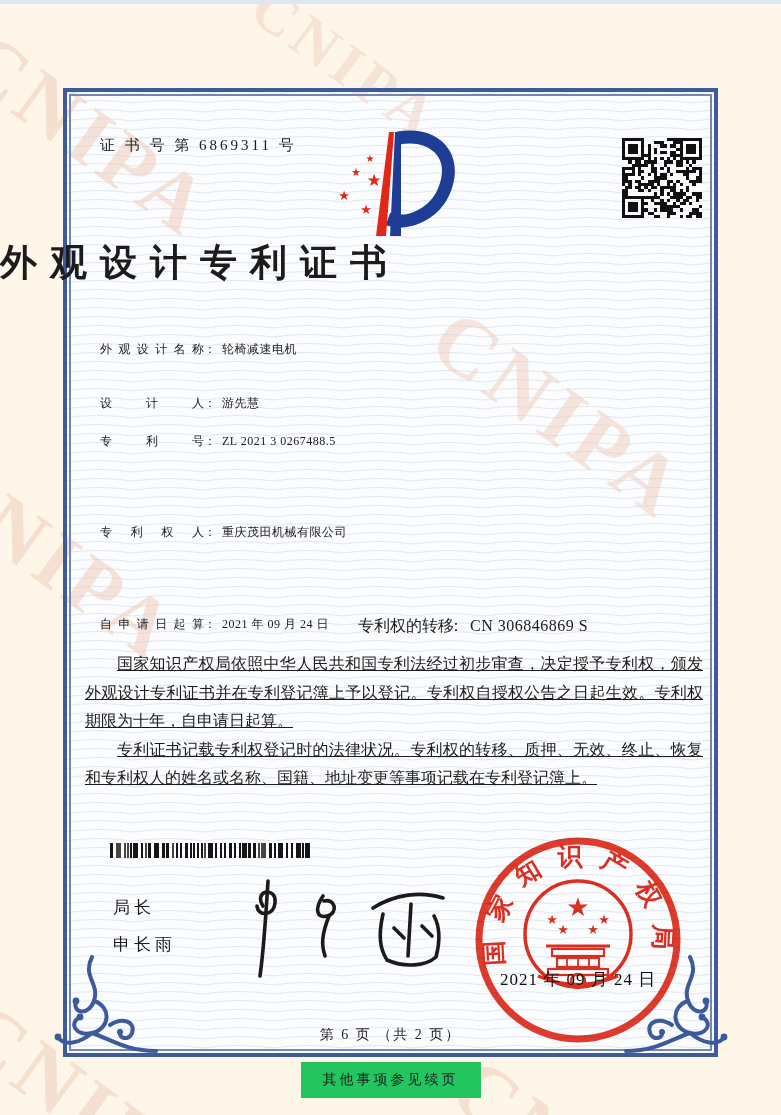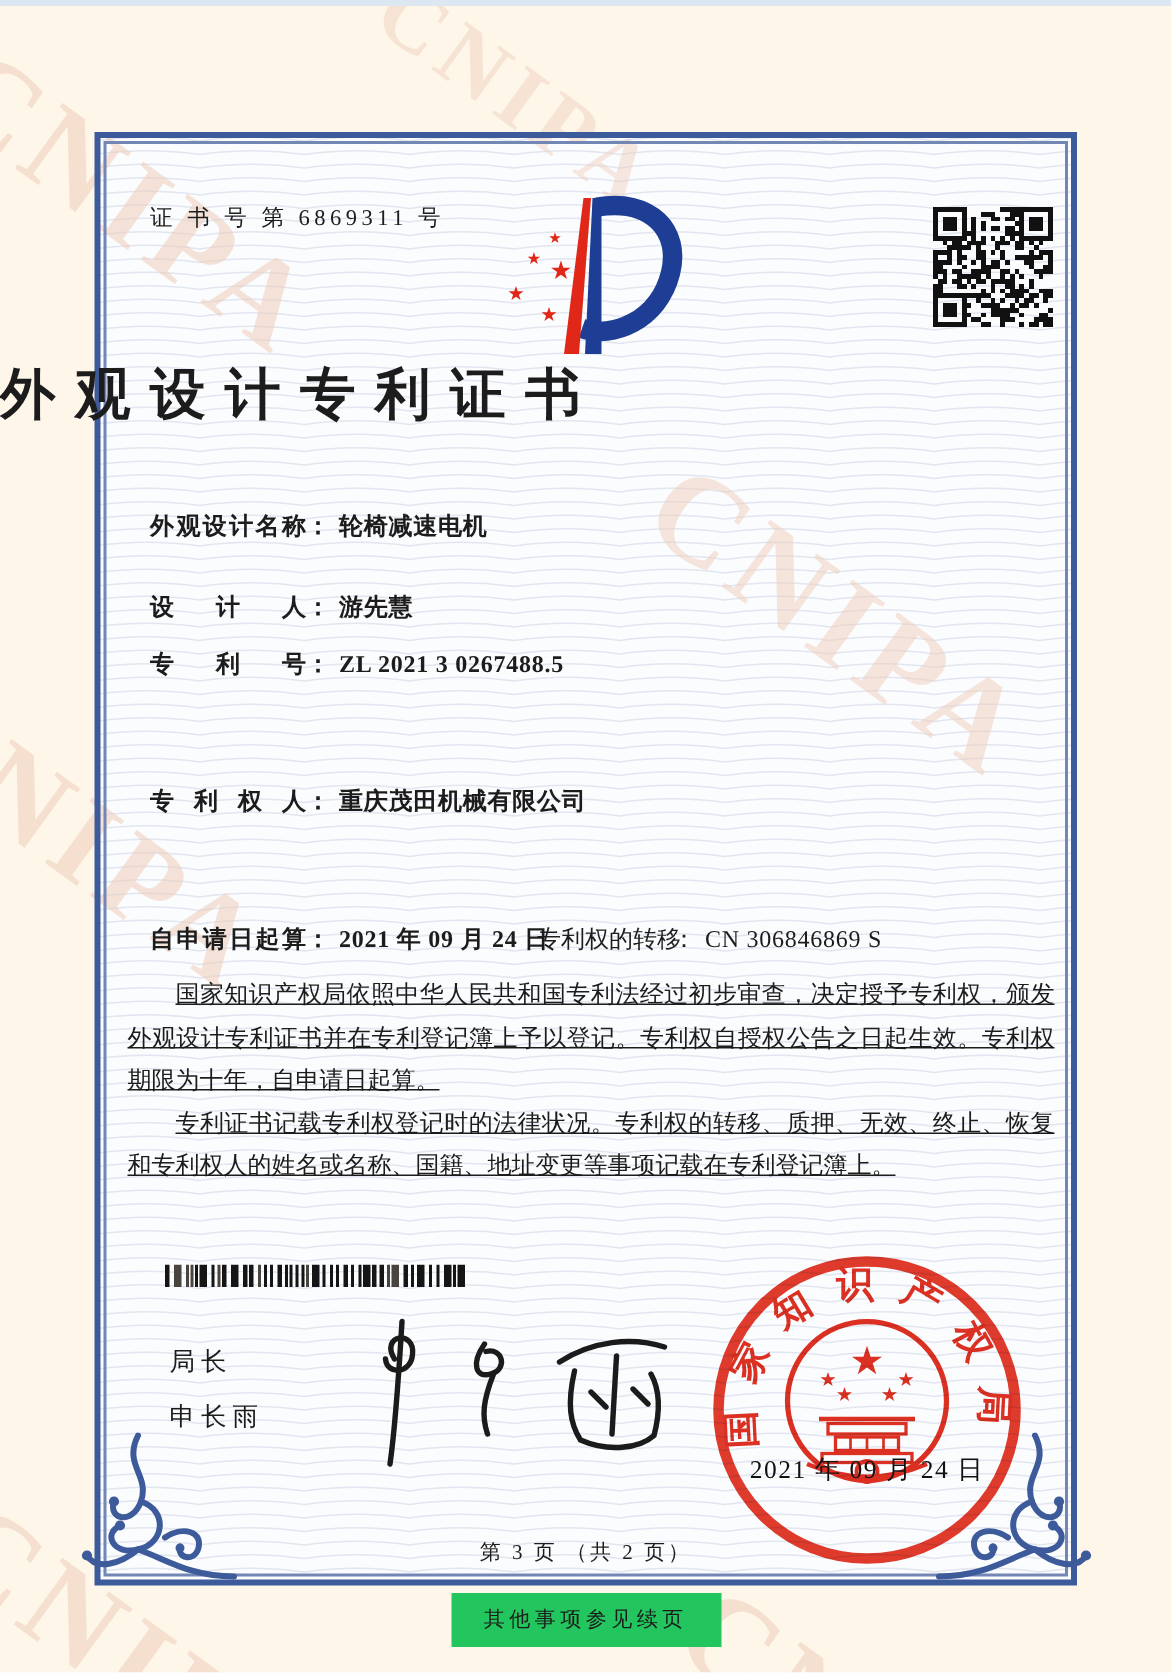--- a/index.html
+++ b/index.html
@@ -16,21 +16,21 @@
   .frame{position:absolute;left:63px;top:88px;width:655px;height:969px;border:4px solid #3d5a9a;
          box-sizing:border-box;z-index:2;pointer-events:none;}
   .frame-inner{position:absolute;inset:2px;border:2px solid #7387b4;}
   .corner{position:absolute;z-index:3;}
   
   .certno{position:absolute;left:100px;top:136px;font-size:15px;letter-spacing:3px;z-index:3;}
   .logo{position:absolute;left:328px;top:124px;z-index:3;}
   .qr{position:absolute;left:622px;top:138px;z-index:3;}
   .title{position:absolute;left:0;top:238px;width:781px;text-align:left;font-size:37px;
          font-weight:bold;letter-spacing:13px;z-index:3;}
-  .frow{position:absolute;left:100px;font-size:16px;z-index:3;white-space:nowrap;font-weight:bold;}
+  .frow{position:absolute;left:100px;font-size:12px;z-index:3;white-space:nowrap;}
   .flabel{display:inline-block;width:104px;text-align:justify;text-align-last:justify;}
   .flabel2{display:inline-block;text-align:justify;text-align-last:justify;width:90px;}
   .fval{margin-left:6px;letter-spacing:.5px;}
   .grantno{position:absolute;left:358px;top:616px;font-size:16px;z-index:3;white-space:nowrap;}
   .paras{position:absolute;left:85px;top:650px;width:618px;font-size:16px;line-height:28.5px;
          text-align:justify;z-index:3;text-decoration:underline;}
   .paras p{margin:0;text-indent:2em;}
   .barcode{position:absolute;left:110px;top:843px;z-index:3;}
   .signer{position:absolute;left:113px;font-size:17px;letter-spacing:4px;z-index:3;text-align:center;}
   .sig{position:absolute;left:225px;top:876px;z-index:3;}
@@ -661,15 +661,15 @@
       <rect x="84" y="119" width="52" height="7" stroke-width="2.2"></rect>
       <rect x="89" y="128" width="42" height="9" stroke-width="2.2"></rect>
       <path d="M99 128 v9 M110 128 v9 M121 128 v9" stroke-width="1.8"></path>
       <rect x="80" y="139" width="60" height="6" stroke-width="2.2"></rect>
       <circle cx="110" cy="151" r="7" stroke-width="2.6"></circle>
       <path d="M70 146 Q 110 163 150 146" stroke-width="3"></path>
     </g>
   </svg>
   <div class="sealdate">2021 年 09 月 24 日</div>
 
-  <div class="footer-page">第 3 页 （共 2 页）</div>
+  <div class="footer-page">第 6 页 （共 2 页）</div>
   <div class="notebox">其他事项参见续页</div>
 </div>
 
 </body></html>

